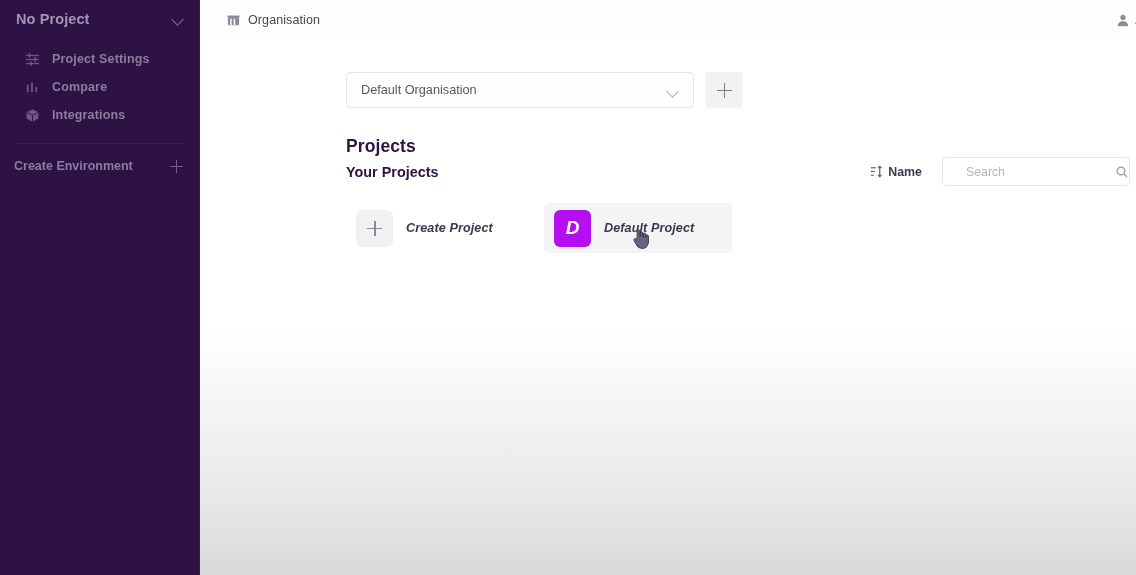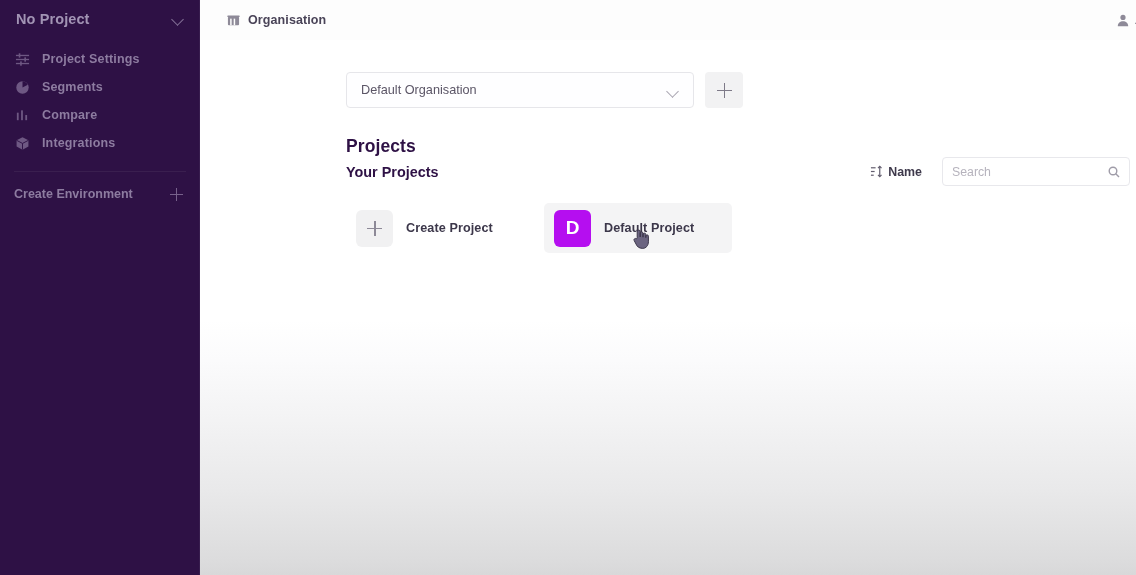--- a/index.html
+++ b/index.html
@@ -38,21 +38,21 @@
   .chev::before{
     content:""; position:absolute; left:1px; top:2px;
     width:8px; height:8px;
     border-right:1.6px solid #a294b4; border-bottom:1.6px solid #a294b4;
     transform: rotate(45deg);
   }
   .nav { padding-top: 7px; }
   .nav-item {
     height: 28px;
     display: flex; align-items: center;
-    padding-left: 15px;
+    padding-left: 25px;
     cursor: pointer;
     gap: 12px;
   }
   .nav-item .nav-label {
     font-size: 12.5px; color: #8d7ca0; font-weight: bold; letter-spacing:.15px;
   }
   .nav-icon { width: 15px; height: 15px; flex: 0 0 15px; position: relative; opacity: .62; }
   .nav-icon svg { display:block; width:15px; height:15px; fill:#9684a9; }
 
   .sidebar-divider {
@@ -91,21 +91,21 @@
 
   
   #topbar {
     height: 40px;
     display: flex; align-items: center; justify-content: space-between;
     padding: 0 0 0 27px;
     position: relative;
     background: #fdfdfd;
   }
   .tb-left { display:flex; align-items:center; gap:8px; cursor:pointer;}
-  .tb-left .tb-label { font-size: 12.5px; color:#4a4458; font-weight: bold; letter-spacing:.1px;}
+  .tb-left .tb-label { font-size: 12.5px; color:#4a4458; font-weight: normal; letter-spacing:.1px;}
   .org-icon { width: 13px; height: 13px; position: relative; }
   .org-icon svg { display:block; width:13px;height:13px; fill:#8e8a98;}
   .tb-right { display:flex; align-items:center; gap:6px; cursor:pointer; padding-right:0; }
   .tb-right .tb-label { font-size:12.5px; color:#4a4458; font-weight:bold; white-space:nowrap;}
   .acct-icon { width:12px; height:13px; position:relative;}
   .acct-icon svg { display:block; width:12px; height:13px; fill:#8e8a98;}
   #account-wrap{ position:absolute; right:-22px; top:0; height:40px; display:flex; align-items:center;}
 
   
   #content {
@@ -163,21 +163,21 @@
   .sort-btn { display:flex; align-items:center; gap:5px; cursor:pointer; }
   .sort-icon { width:13px; height:13px; position:relative;}
   .sort-icon svg{ display:block; width:13px; height:13px; stroke:#625d6e; fill:none; stroke-width:1.3;}
   .sort-label { font-size:12.4px; font-weight:bold; color:#3f3a4c; }
   .search-box {
     width: 188px; height: 29px;
     border: 1px solid #e8e8ec;
     border-radius: 4px;
     background: #fff;
     display:flex; align-items:center; justify-content: space-between;
-    padding: 0 9px 0 9px;
+    padding: 0 9px 0 23px;
   }
   .search-box input {
     border:none; outline:none; background:transparent;
     font-family:"Liberation Sans", sans-serif;
     font-size: 12.3px; color:#4a4458; width: 150px;
   }
   .search-box input::placeholder { color:#b6b3bd; }
   .search-icon { width:12px; height:12px; position:relative; flex:0 0 12px;}
   .search-icon svg { display:block; width:12px;height:12px; stroke:#9f9ca8; fill:none; stroke-width:1.4;}
 
@@ -187,20 +187,21 @@
     display: flex;
     gap: 10px;
   }
   .card {
     width: 188px; height: 50px;
     border-radius: 5px;
     display: flex; align-items: center;
     padding-left: 10px;
     gap: 13px;
     cursor: pointer;
+    font-style: italic;
   }
   .card.plain { background: #ffffff; }
   .card.hover { background: #f4f4f5; }
   .card-tile {
     width: 37px; height: 37px;
     border-radius: 6px;
     display:flex; align-items:center; justify-content:center;
     flex: 0 0 37px;
   }
   .tile-add { background:#f1f1f2; }
@@ -239,29 +240,20 @@
               <rect x="1" y="7.3" width="14" height="1.4"></rect>
               <rect x="1" y="11.6" width="14" height="1.4"></rect>
               <rect x="4" y="1.4" width="1.7" height="4.6"></rect>
               <rect x="10" y="5.7" width="1.7" height="4.6"></rect>
               <rect x="5.5" y="10" width="1.7" height="4.6"></rect>
             </svg>
         </span>
         <span class="nav-label">Project Settings</span>
       </div>
 
-      <div class="nav-item">
-        <span class="nav-icon">
-          <svg viewBox="0 0 16 16">
-              <circle cx="8" cy="8" r="6.6"></circle>
-              <path d="M8 8 L8 1.4 A6.6 6.6 0 0 1 13.6 5 Z" fill="#2e1145"></path>
-            </svg>
-        </span>
-        <span class="nav-label">Segments</span>
-      </div>
 
       <div class="nav-item">
         <span class="nav-icon">
           <svg viewBox="0 0 16 16">
               <rect x="2" y="5" width="1.9" height="8"></rect>
               <rect x="6.5" y="2.5" width="1.9" height="10.5"></rect>
               <rect x="11" y="7.5" width="1.9" height="5.5"></rect>
             </svg>
         </span>
         <span class="nav-label">Compare</span>

